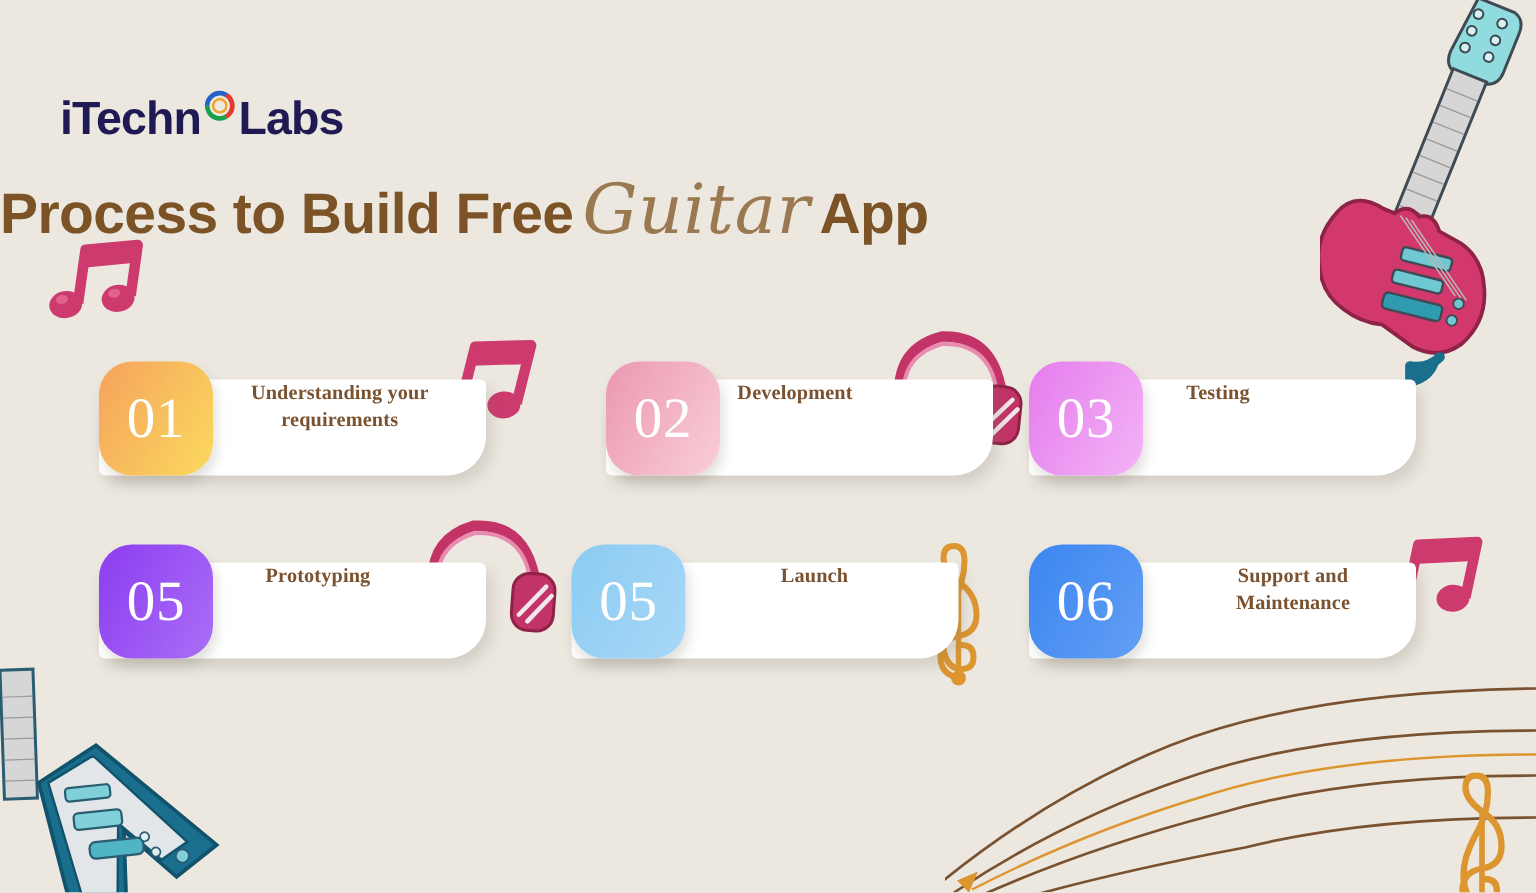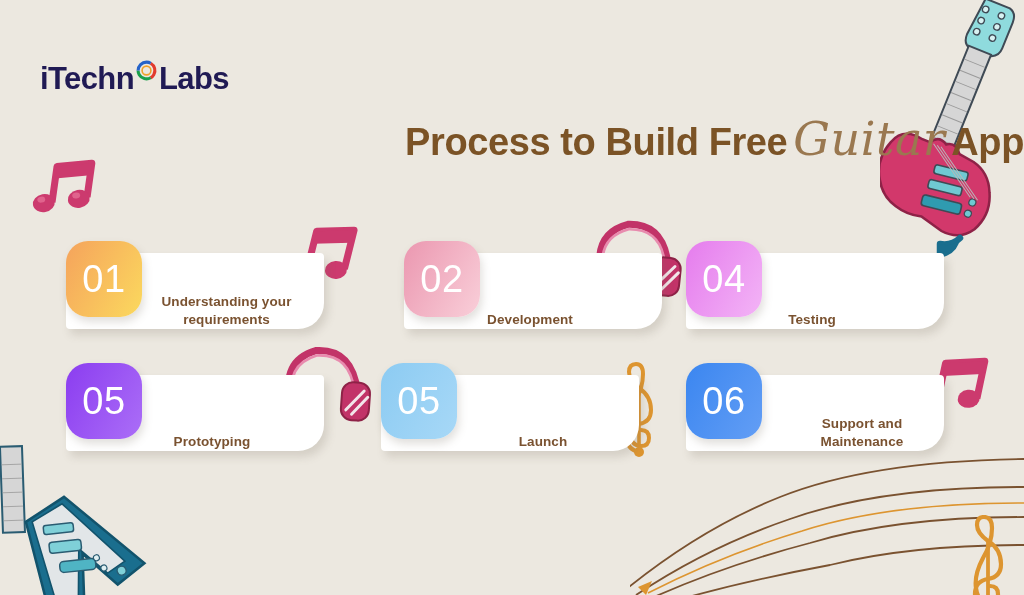--- a/index.html
+++ b/index.html
@@ -46,47 +46,48 @@
     position: relative;
     top: 2px;
   }
 
   
   .title {
     position: absolute;
     left: 0;
     top: 112px;
     width: 1024px;
-    text-align: right;
+    text-align: left;
     font-size: 38px;
     font-weight: 700;
     color: #7b5326;
     letter-spacing: -0.4px;
     white-space: nowrap;
   }
   .title .script {
     font-family: "DejaVu Serif", serif;
     font-style: italic;
     font-weight: 400;
     font-size: 46px;
     color: #9a7850;
     letter-spacing: 0.5px;
     padding: 0 6px;
   }
 
   
   .card {
     position: absolute;
     width: 258px;
-    height: 76px;
+    height: 64px;
     background: #ffffff;
     border-radius: 26px 4px 26px 4px;
     box-shadow: 4px 6px 9px rgba(120,110,95,0.20);
     display: flex;
-    align-items: flex-end;
+    align-items: flex-start;
+    font-family: Liberation Serif, serif;
   }
   .card-text {
     flex: 1;
     text-align: center;
     font-size: 13.5px;
     font-weight: 700;
     color: #7a5230;
     line-height: 1.32;
     padding: 0 10px 0 4px;
     letter-spacing: 0.1px;
@@ -364,21 +365,21 @@
 
   <div class="card c2">
     <div class="badge" style="background:linear-gradient(120deg,#eb97b0 0%,#f9cfd9 100%)">
       <span>02</span>
     </div>
     <div class="card-text" style="">Development</div>
   </div>
 
   <div class="card c3">
     <div class="badge" style="background:linear-gradient(120deg,#e57ced 0%,#f3b4f6 100%)">
-      <span>04</span>
+      <span>03</span>
     </div>
     <div class="card-text" style="">Testing</div>
   </div>
 
   <div class="card c4">
     <div class="badge" style="background:linear-gradient(120deg,#8b3df0 0%,#ab6ef7 100%)">
       <span>05</span>
     </div>
     <div class="card-text" style="padding-left:44px">Prototyping</div>
   </div>

